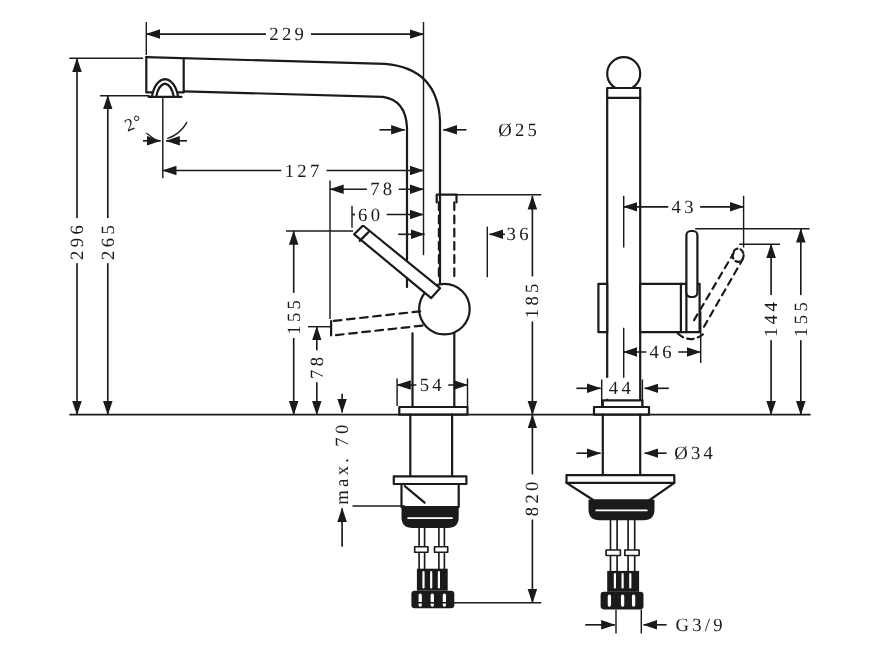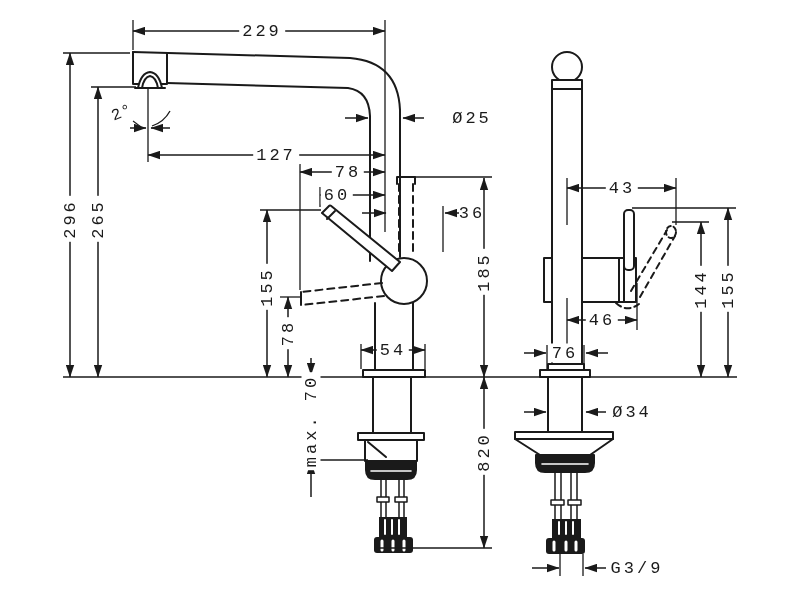--- a/index.html
+++ b/index.html
@@ -1,17 +1,17 @@
 <!DOCTYPE html>
 <html><head>
 <meta charset="utf-8">
 <style>
   html,body{margin:0;padding:0;background:#fff;}
   #stage{position:relative;width:800px;height:600px;background:#fff;overflow:hidden;
-         font-family:Liberation Mono, monospace;}
+         font-family:Liberation Serif, serif;}
   #stage svg{position:absolute;left:0;top:0;}
   .lbl{position:absolute;font-size:17px;letter-spacing:3px;color:#1a1a1a;
        white-space:nowrap;line-height:1;transform:translate(-50%,-50%);}
   .bg{background:#fff;padding:1px 3px;}
   .v{transform:translate(-50%,-50%) rotate(-90deg);}
   .ang{transform:translate(-50%,-50%) rotate(-22deg);font-size:16px;letter-spacing:1px;}
 </style>
 </head>
 <body>
 
@@ -165,19 +165,19 @@
   <span class="lbl bg" style="left:393px;top:350px">54</span>
   <span class="lbl bg v" style="left:70px;top:219px">296</span>
   <span class="lbl bg v" style="left:98px;top:219px">265</span>
   <span class="lbl bg v" style="left:267px;top:287px">155</span>
   <span class="lbl bg v" style="left:288px;top:333px">78</span>
   <span class="lbl bg v" style="left:311px;top:421px">max. 70</span>
   <span class="lbl bg v" style="left:484px;top:272px">185</span>
   <span class="lbl bg v" style="left:484px;top:452px">820</span>
   <span class="lbl bg" style="left:622px;top:188px">43</span>
   <span class="lbl bg" style="left:602px;top:320px">46</span>
-  <span class="lbl bg" style="left:565px;top:353px">76</span>
+  <span class="lbl bg" style="left:565px;top:353px">44</span>
   <span class="lbl bg v" style="left:701px;top:289px">144</span>
   <span class="lbl bg v" style="left:728px;top:289px">155</span>
   <span class="lbl" style="left:632px;top:412px">Ø34</span>
   <span class="lbl" style="left:637px;top:568px">G3/9</span>
 
 </div>
 
 </body></html>

